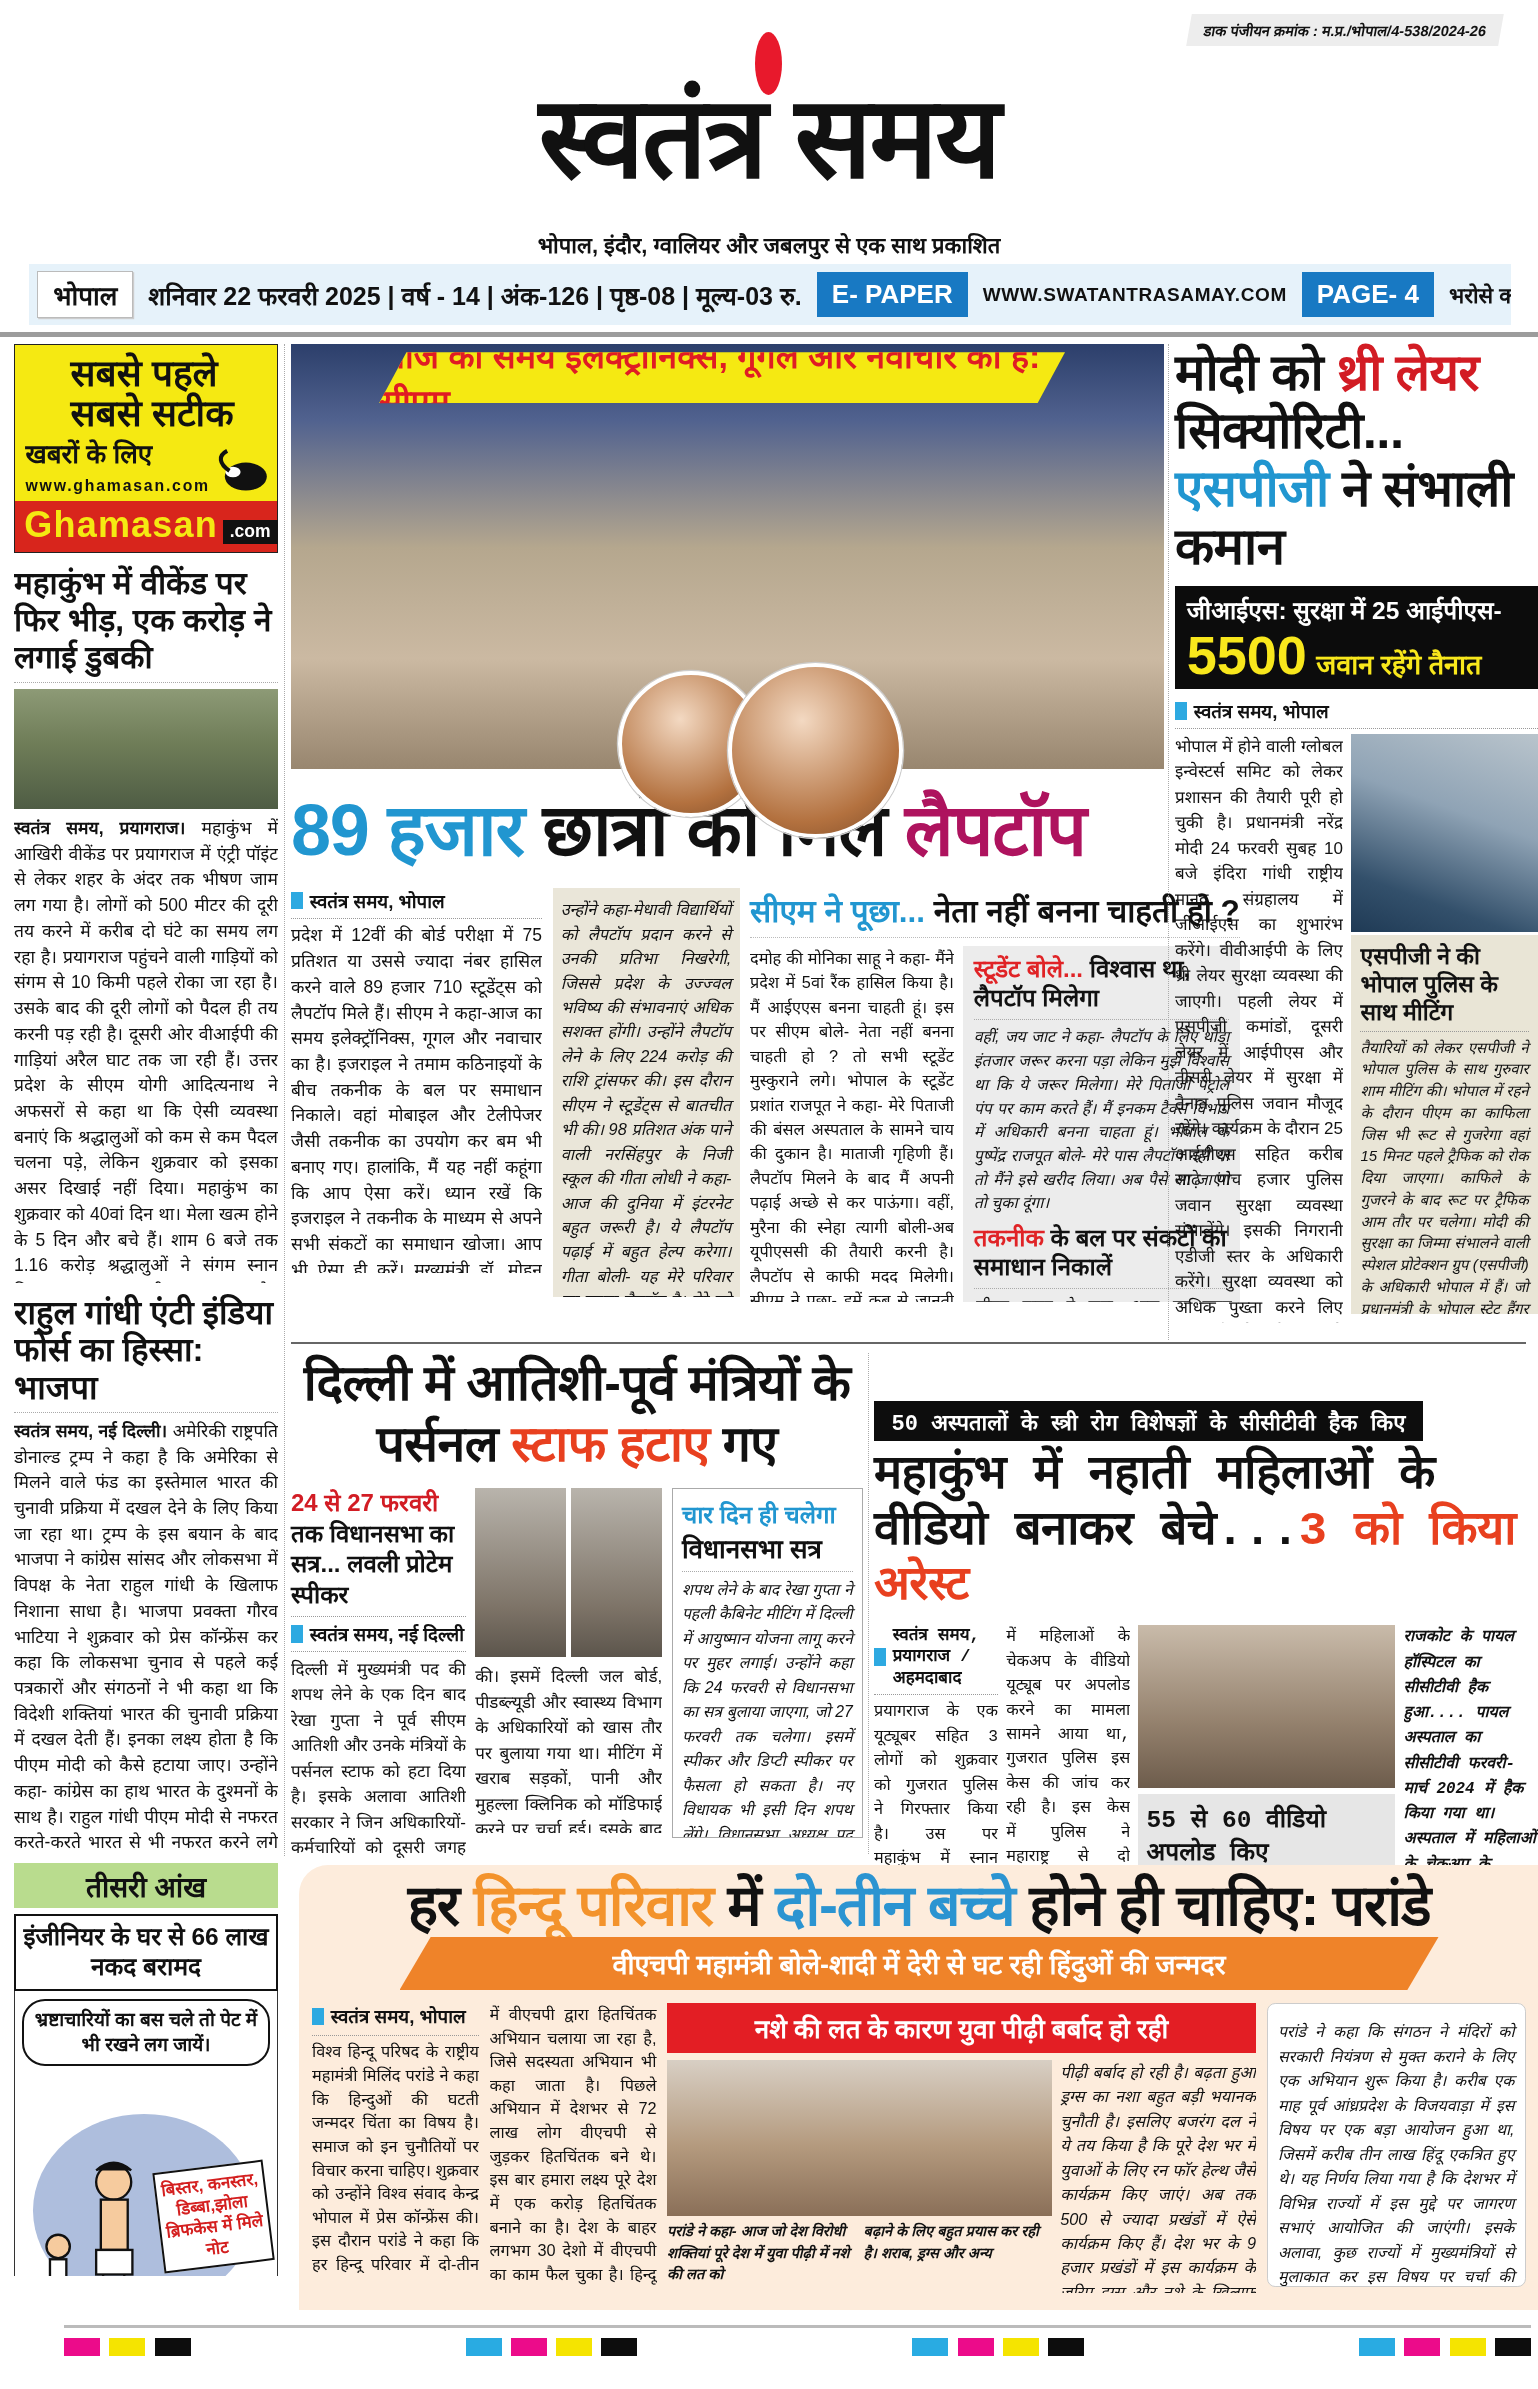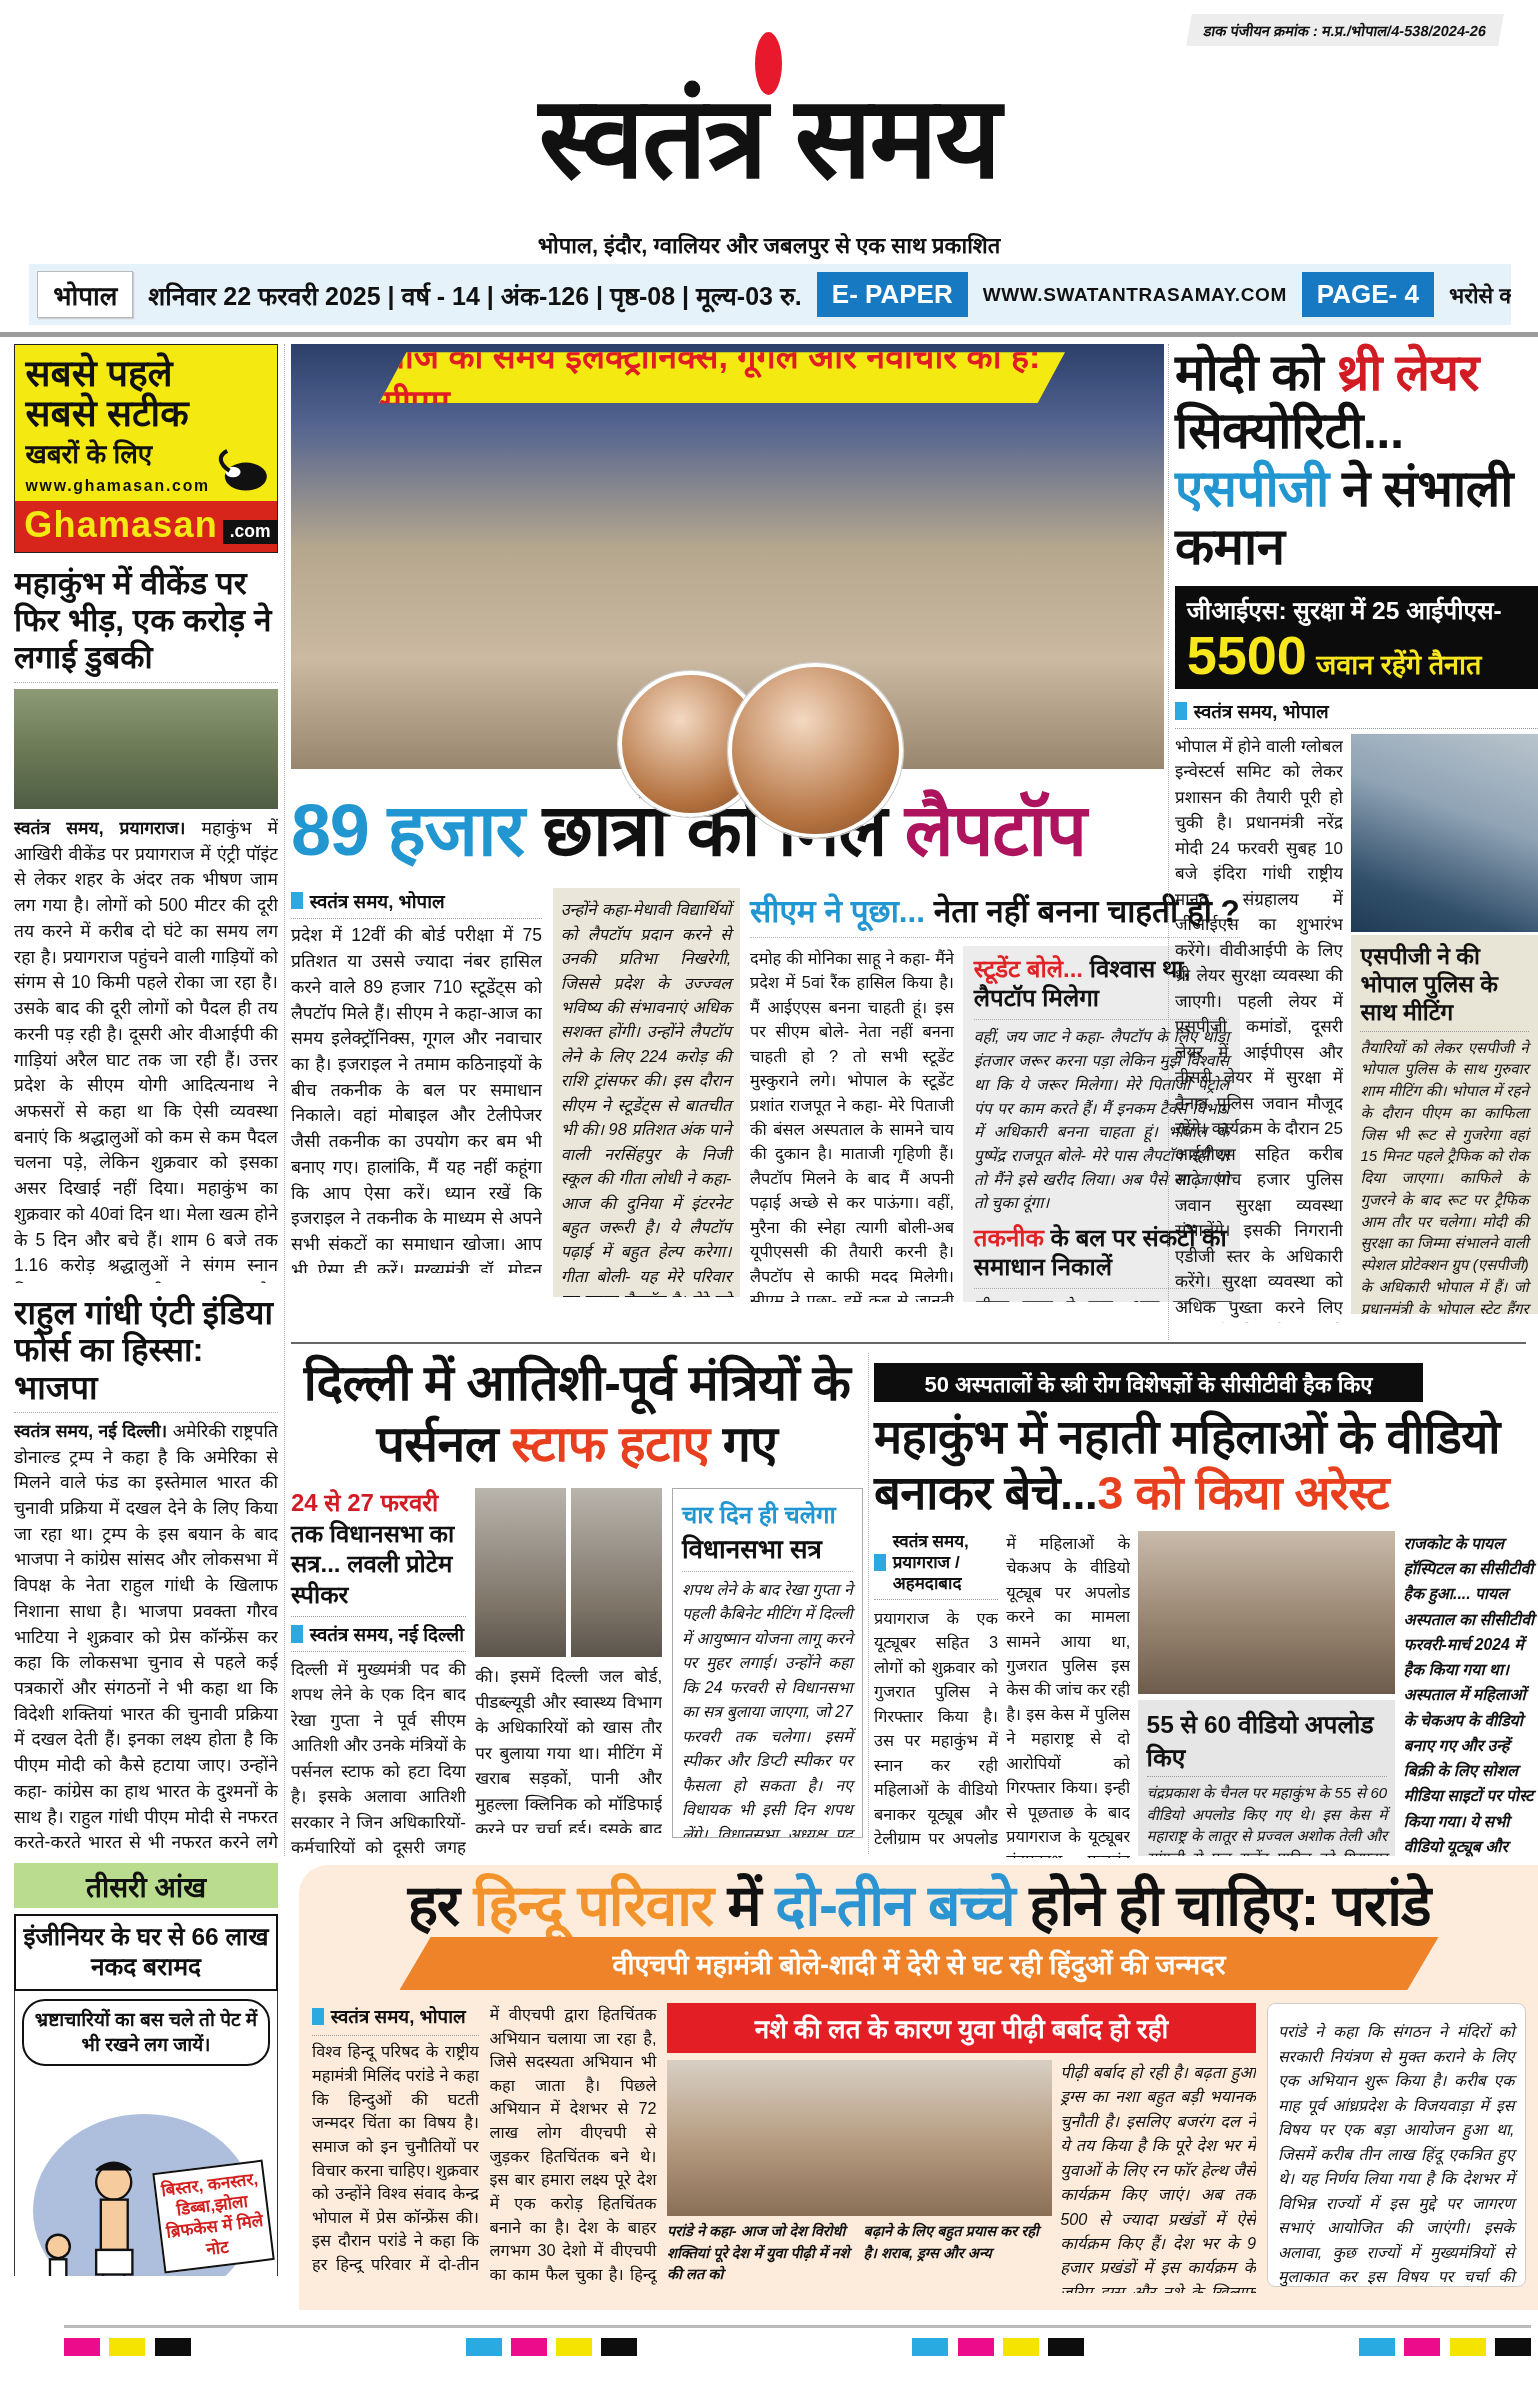--- a/index.html
+++ b/index.html
@@ -26,21 +26,21 @@
   #infobar .issue{font-size:25px;font-weight:bold;}
   .bluebadge{background:#1879c3;color:#fff;font-size:26px;font-weight:bold;padding:7px 15px;}
   #infobar .site{font-size:19px;font-weight:bold;letter-spacing:0.6px;}
   #infobar .note{font-size:21.6px;font-weight:bold;}
   #grayrule{position:absolute;top:332px;left:0;right:0;height:5.3px;background:#9c9c9c;}
   
   #sidebar{position:absolute;left:14px;top:344px;width:264px;height:1932px;overflow:hidden;}
   .vsep{position:absolute;border-left:1.8px dotted #aaa;}
   #ad{border:1.2px solid #222;}
   #ad .ytop{background:var(--yellow);padding:9.3px 10.5px 5.8px;position:relative;}
-  #ad .l1{font-size:37px;font-weight:900;line-height:1.08;}
+  #ad .l1{font-size:37px;font-weight:900;line-height:1.08;margin-left:45px;}
   #ad .l3{font-size:26px;font-weight:bold;margin-top:1.2px;}
   #ad .url{font-size:15.8px;font-weight:bold;letter-spacing:1.8px;margin-top:5.8px;}
   #ad .mouse{position:absolute;right:9.3px;bottom:7px;}
   #ad .rband{background:#d8251c;padding:3.5px 9.3px 5.8px;display:flex;align-items:baseline;gap:4.7px;}
   #ad .brand{color:var(--yellow);font-size:36px;font-weight:900;letter-spacing:1.2px;}
   #ad .bcom{background:#111;color:#fff;font-size:17.5px;font-weight:bold;padding:1.2px 7px;}
   .sideh{font-size:31.5px;font-weight:900;line-height:1.18;margin-top:11.7px;}
   .sidehr{border-bottom:1.2px dotted #aaa;margin:5.8px 0;}
   .ph{background:linear-gradient(180deg,#8d9a76,#6f7d58 45%,#4e5c44);}
   #kumbh-photo{height:120px;margin:2.3px 0 7px;}
@@ -111,21 +111,21 @@
   #delhi-colL .bodyA{font-size:17px;line-height:1.5;height:204px;margin-top:4.7px;}
   #delhi-colM{width:187px;flex:0 0 auto;}
   #delhi-photos{display:flex;gap:4.7px;height:169px;}
   #delhi-photos div{flex:1;background:linear-gradient(180deg,#b9b4ac,#7e7468 70%,#5c554c);}
   #delhi-colM .bodyB{font-size:17px;line-height:1.5;height:169px;margin-top:7px;}
   #delhi-colR{flex:1;border:1.2px solid #aaa;padding:8.2px 9.3px;overflow:hidden;}
   #delhi-colR .h1{color:#2196d0;font-size:24px;font-weight:900;}
   #delhi-colR .h2{font-size:26px;font-weight:900;border-bottom:1.2px dotted #aaa;padding-bottom:4.7px;}
   #delhi-colR .t{font-size:15.8px;font-style:italic;line-height:1.55;margin-top:5.8px;}
   
-  #kvideo{position:absolute;left:874px;top:1363px;width:664px;height:501px;}
+  #kvideo{position:absolute;left:874px;top:1401px;width:664px;height:501px;font-family:Liberation Mono, monospace;}
   #kv-kick{background:#0d0d0d;color:#fff;font-size:22px;font-weight:bold;text-align:center;padding:4.7px 0;width:549px;}
   #kv-h{font-size:47px;font-weight:900;line-height:1.18;margin-top:7px;letter-spacing:-0.6px;}
   #kv-h .rd{color:#e8401f;}
   #kv-row{display:flex;gap:8.2px;margin-top:10.5px;height:327px;}
   .kvc{font-size:16.3px;line-height:1.5;}
   #kv-c1{width:124px;flex:0 0 auto;}
   #kv-c1 .byline{font-size:17px;white-space:normal;line-height:1.25;}
   #kv-c1 .b{height:245px;margin-top:5.8px;}
   #kv-c2{width:124px;flex:0 0 auto;}
   #kv-c3{width:257px;flex:0 0 auto;}

